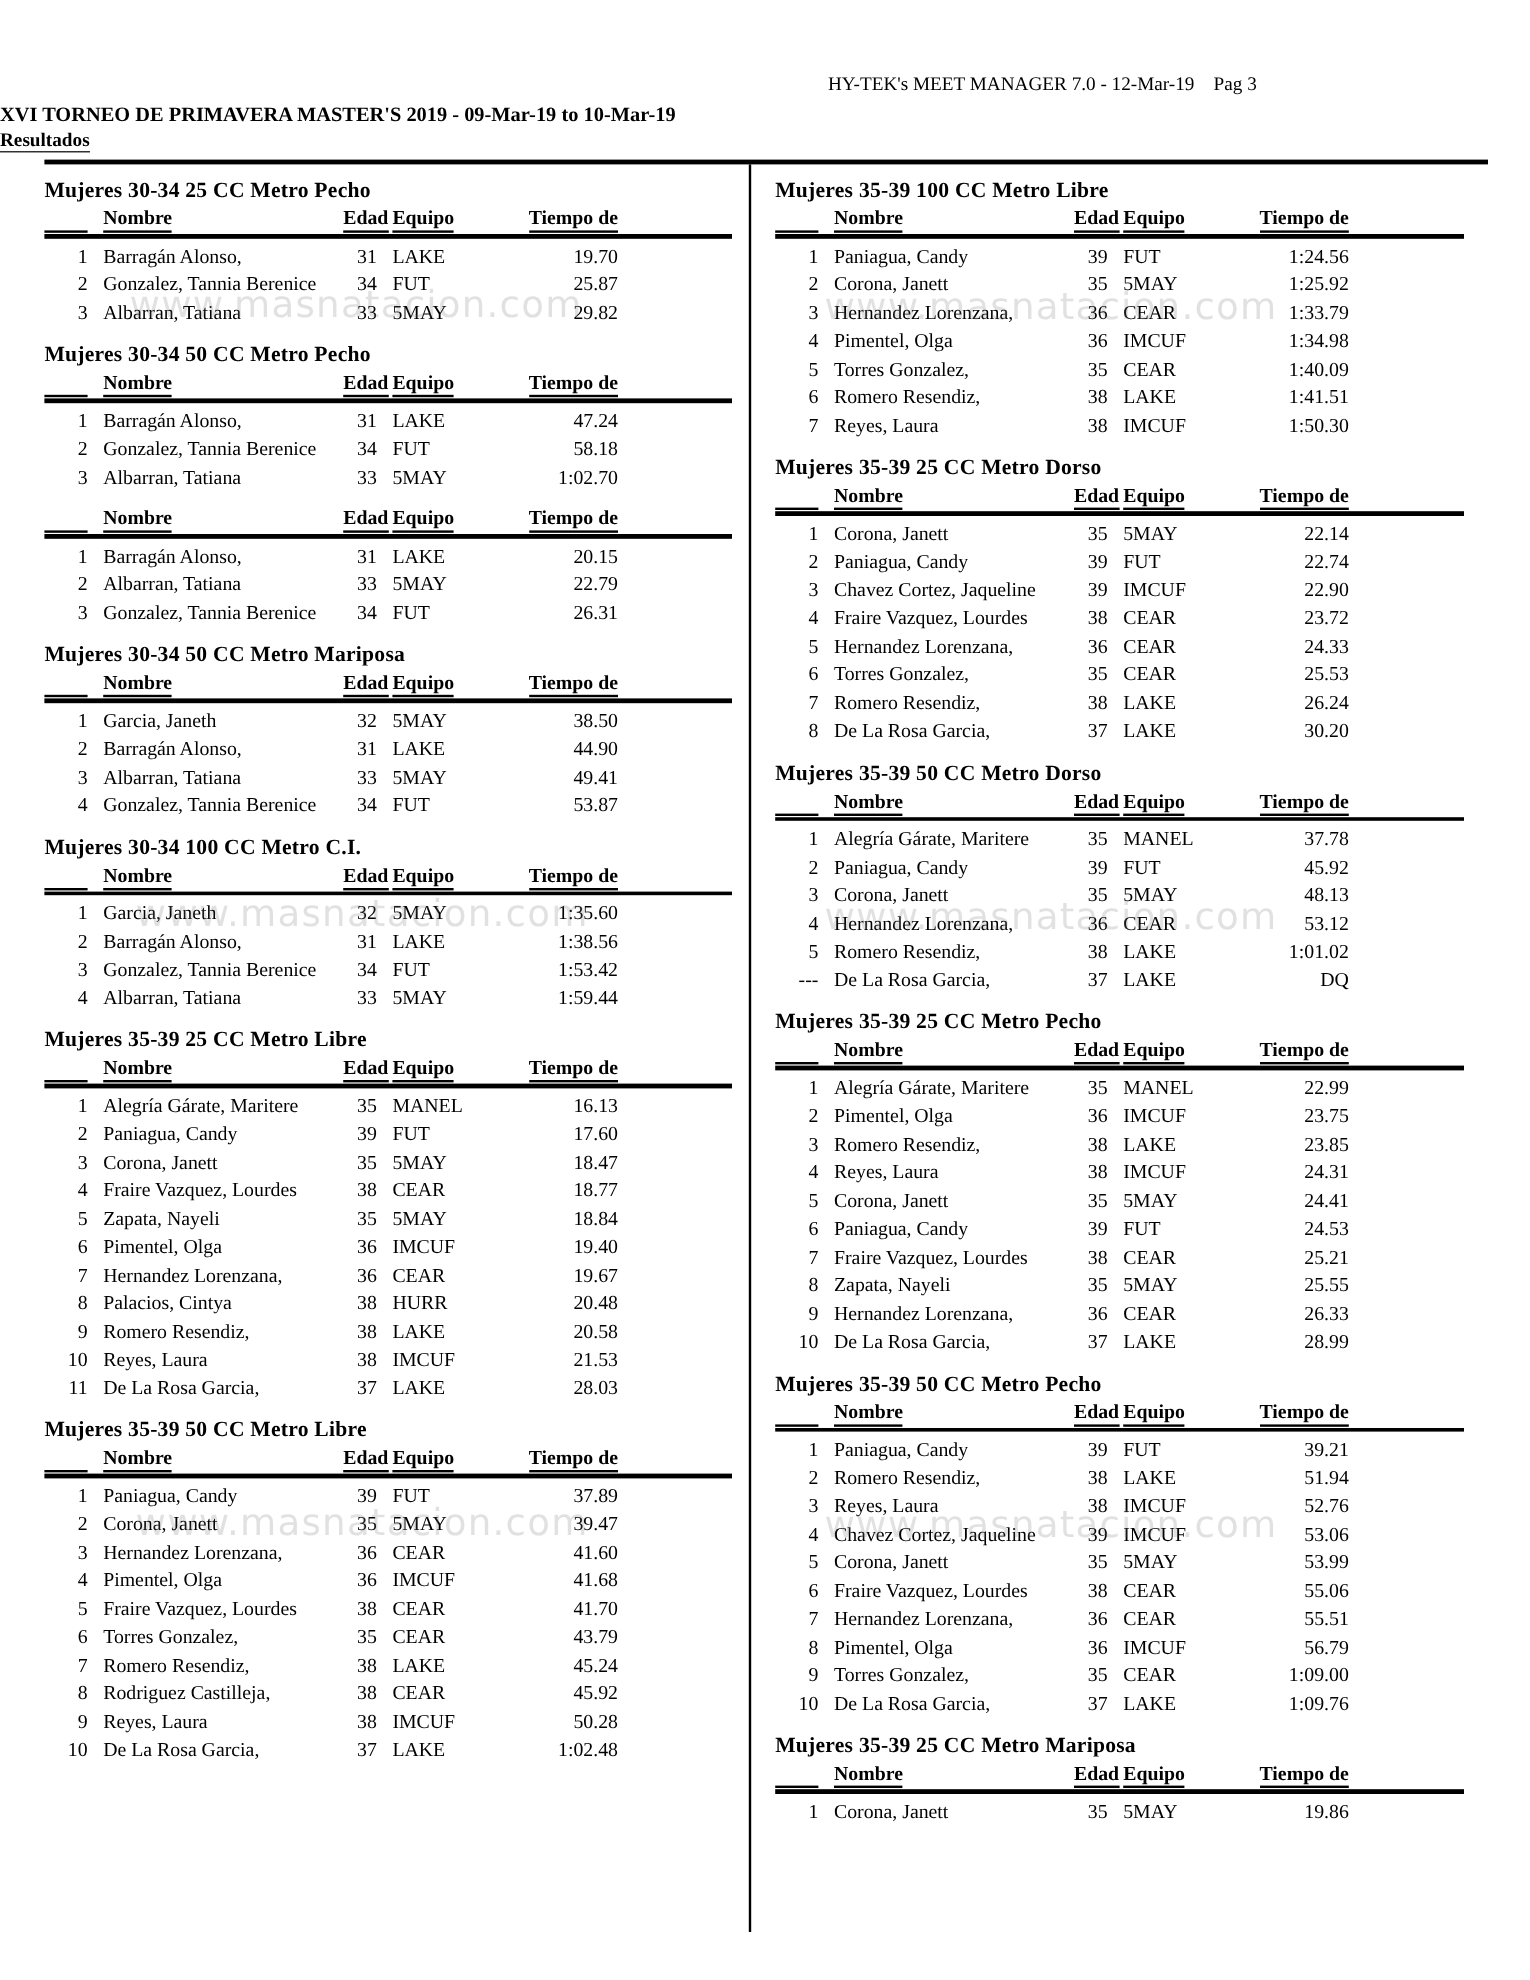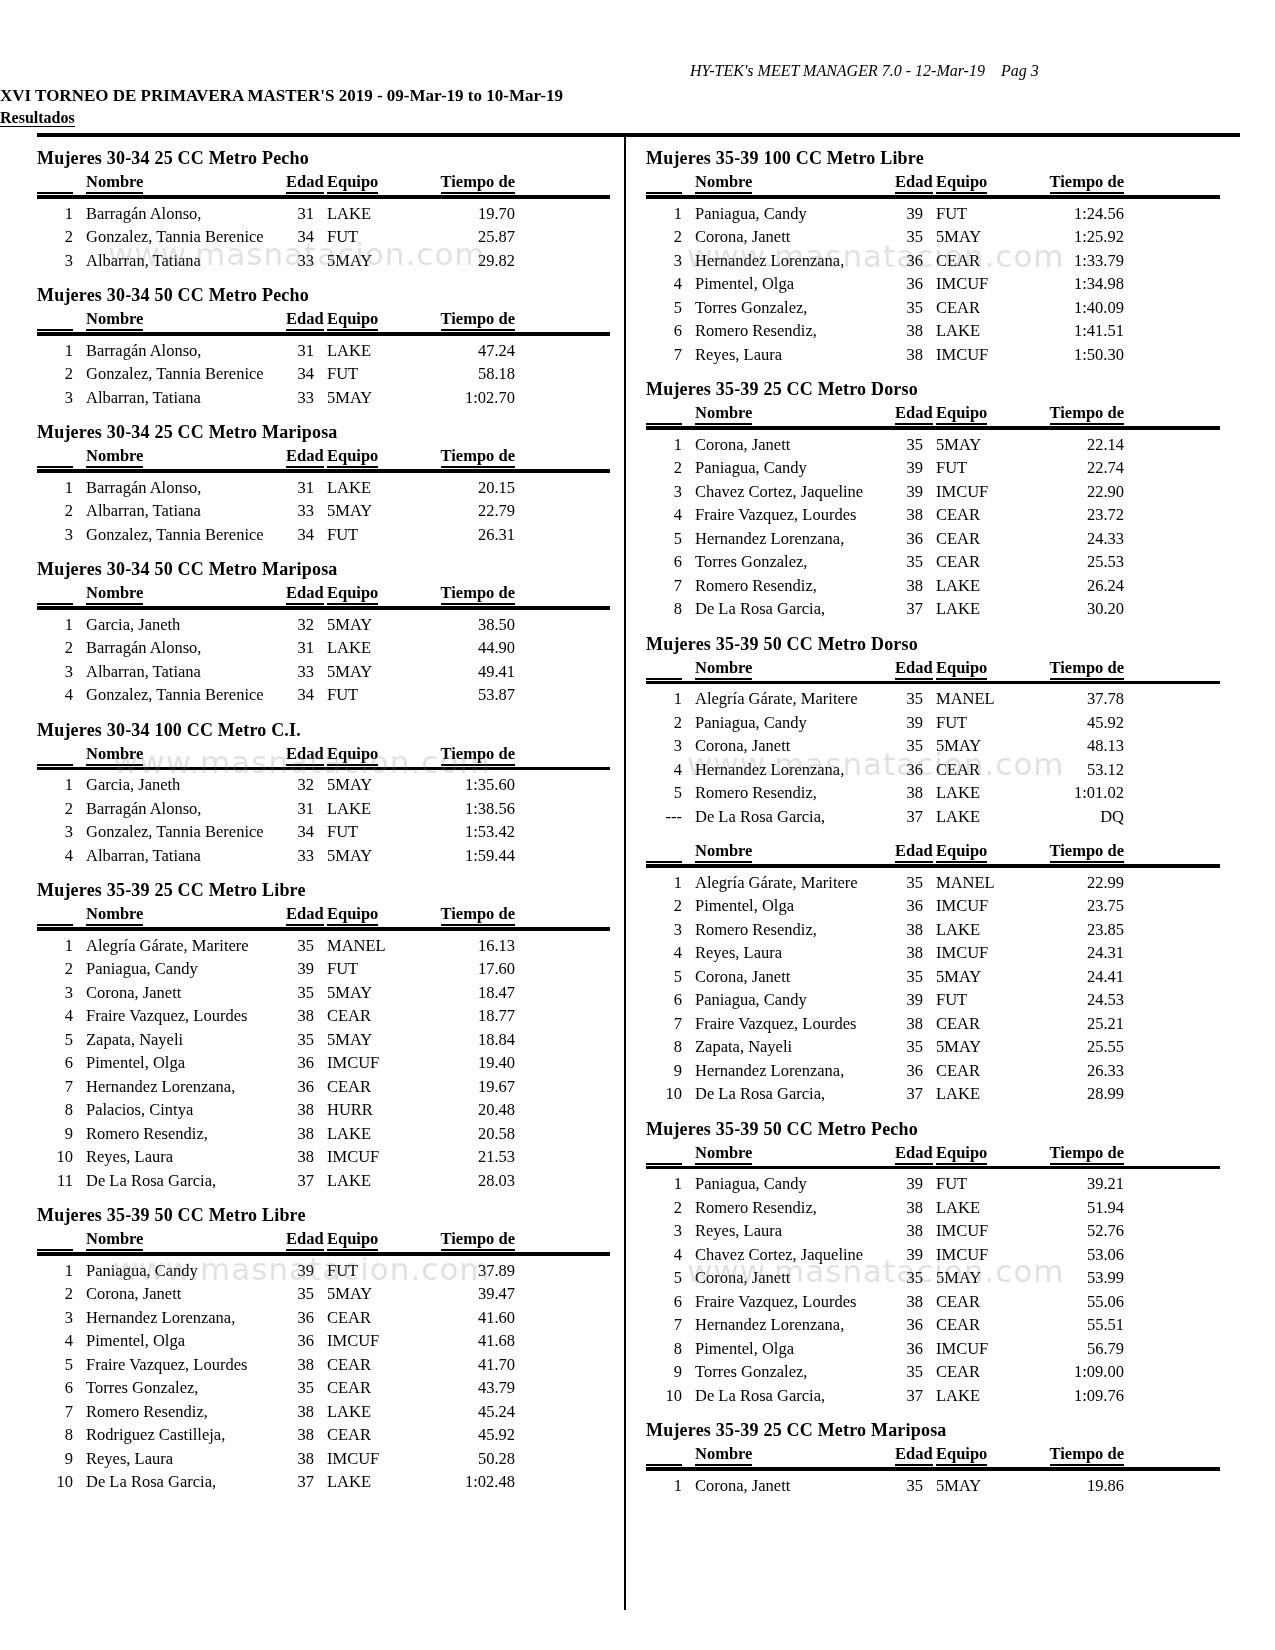--- a/index.html
+++ b/index.html
@@ -7,21 +7,21 @@
     width:1275px; height:1650px; position:relative;
     font-family:"Liberation Serif","DejaVu Serif",serif;
     color:#000;
     -webkit-font-smoothing:antialiased;
   }
   .page { position:absolute; inset:0; overflow:hidden; }
 
   
   .meta {
     position:absolute; left:690px; top:62px;
-    font-size:16px; white-space:pre;font-style:italic;
+    font-size:16px; white-space:pre;
   }
   .title {
     position:absolute; left:0; top:86px; width:1215px;
     text-align:left; font-weight:bold; font-size:17px;
   }
   .subtitle {
     position:absolute; left:0; top:109px; width:1215px;
     font-weight:bold; font-size:16px;
   }
   .subtitle span { border-bottom:1.5px solid #000; padding-bottom:0px; }
@@ -134,21 +134,20 @@
         </div>
         <div class="row">
           <div class="c-rank">3</div>
           <div class="c-name">Albarran, Tatiana</div>
           <div class="c-edad">33</div>
           <div class="c-equipo">5MAY</div>
           <div class="c-tiempo">1:02.70</div>
         </div>
       </div>
       <div class="section">
-        <div class="event-title">Mujeres 30-34 25 CC Metro Mariposa</div>
         <div class="hdr">
           <div class="c-rank lead"></div>
           <div class="c-name"><span class="ul">Nombre</span></div>
           <div class="c-edad"><span class="ul">Edad</span></div>
           <div class="c-equipo"><span class="ul">Equipo</span></div>
           <div class="c-tiempo"><span class="ul">Tiempo de</span></div>
         </div>
         <div class="thick-rule"></div>
         <div class="row">
           <div class="c-rank">1</div>
@@ -595,20 +594,21 @@
         </div>
         <div class="row">
           <div class="c-rank">---</div>
           <div class="c-name">De La Rosa Garcia,</div>
           <div class="c-edad">37</div>
           <div class="c-equipo">LAKE</div>
           <div class="c-tiempo">DQ</div>
         </div>
       </div>
       <div class="section">
+        <div class="event-title">Mujeres 35-39 25 CC Metro Pecho</div>
         <div class="hdr">
           <div class="c-rank lead"></div>
           <div class="c-name"><span class="ul">Nombre</span></div>
           <div class="c-edad"><span class="ul">Edad</span></div>
           <div class="c-equipo"><span class="ul">Equipo</span></div>
           <div class="c-tiempo"><span class="ul">Tiempo de</span></div>
         </div>
         <div class="thick-rule"></div>
         <div class="row">
           <div class="c-rank">1</div>

